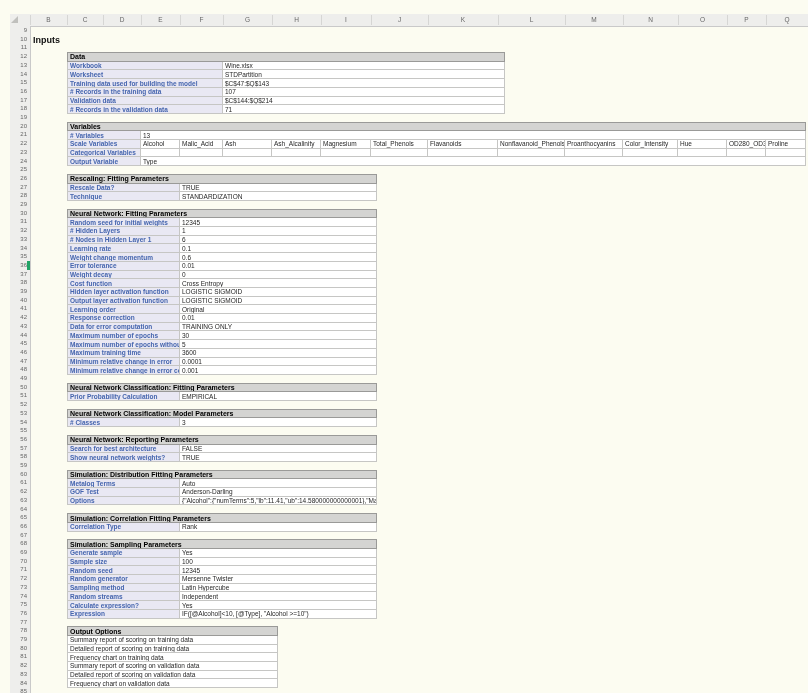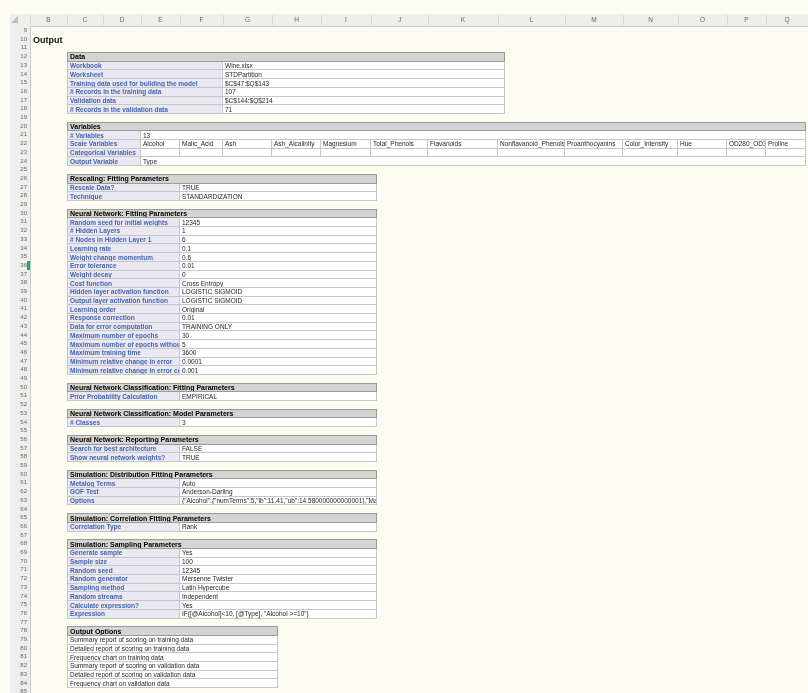--- a/index.html
+++ b/index.html
@@ -27,21 +27,21 @@
   .plain{background:#ffffff;color:#1f1f1f;}
   .active-marker{position:absolute;width:3px;background:#21a366;}
 </style>
 </head>
 <body>
 
 <div id="sheet">
   <div class="colband"></div>
   <div class="corner"></div>
   <div class="gutter"></div>
-  <div class="title" style="top:35px;">Output</div>
+  <div class="title" style="top:35px;">Inputs</div>
 <div class="collabel" style="left: 30px; width: 37px;">B</div>
     <div class="coltick" style="left: 30px;"></div>
     <div class="collabel" style="left: 67px; width: 36px;">C</div>
     <div class="coltick" style="left: 67px;"></div>
     <div class="collabel" style="left: 103px; width: 38px;">D</div>
     <div class="coltick" style="left: 103px;"></div>
     <div class="collabel" style="left: 141px; width: 39px;">E</div>
     <div class="coltick" style="left: 141px;"></div>
     <div class="collabel" style="left: 180px; width: 43px;">F</div>
     <div class="coltick" style="left: 180px;"></div>

